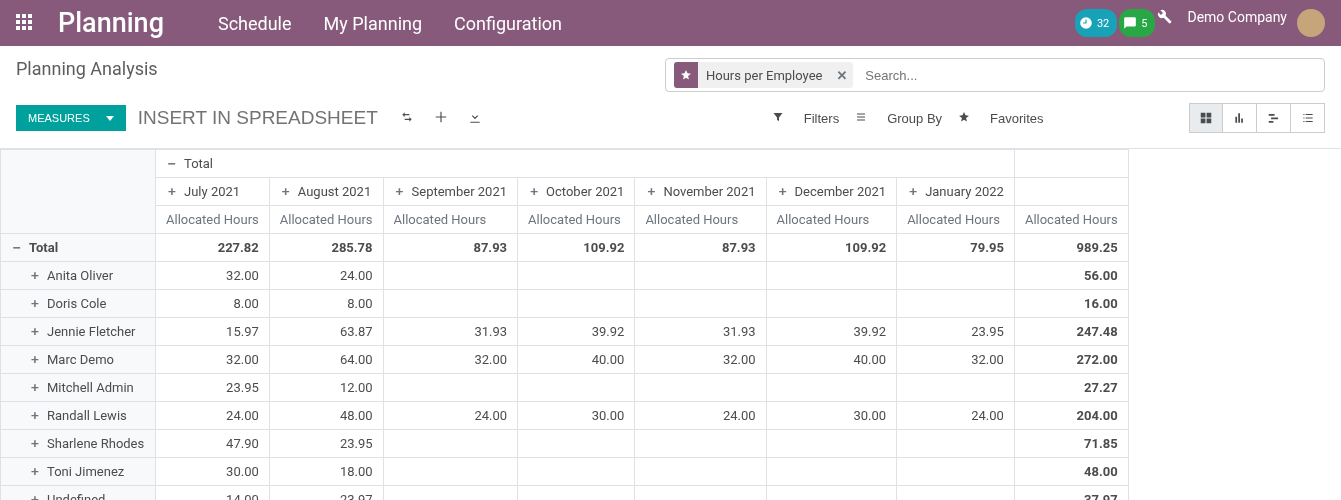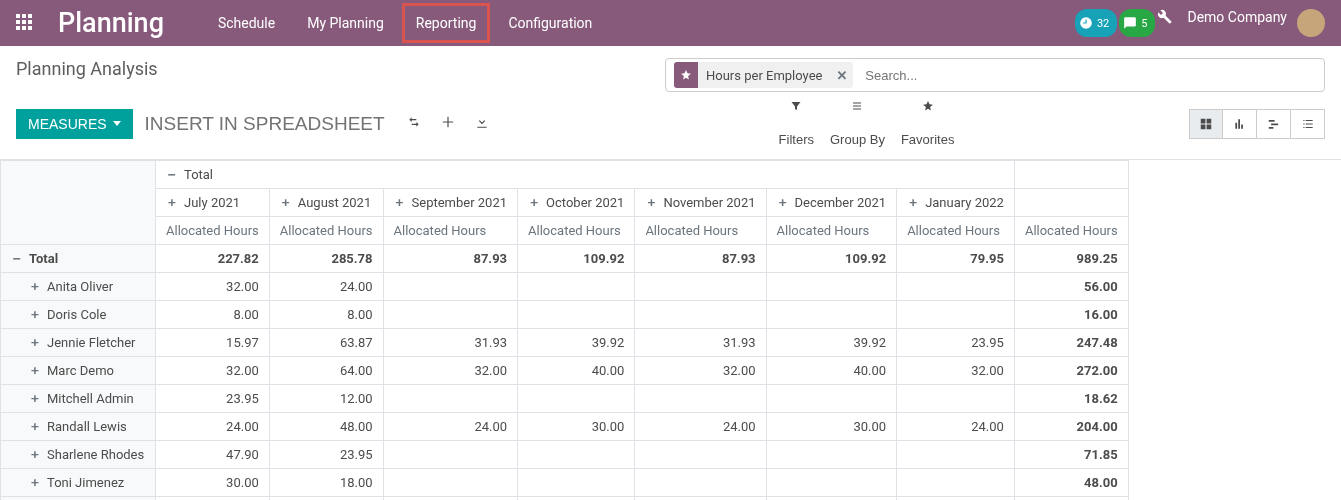--- a/index.html
+++ b/index.html
@@ -2,21 +2,21 @@
 <html><head>
 <meta charset="utf-8">
 <style>
 * { box-sizing: border-box; margin: 0; padding: 0; }
 body { font-family: -apple-system, BlinkMacSystemFont, "Segoe UI", Roboto, "Helvetica Neue", Arial, sans-serif; font-size: 13px; color: #4c4c4c; background: #fff; width: 1341px; }
 .navbar { background: #875a7b; height: 46px; display: flex; align-items: center; padding: 0 16px; color: #fff; }
 .apps-icon { width: 18px; height: 18px; display: grid; grid-template-columns: repeat(3, 4px); grid-template-rows: repeat(3, 4px); gap: 2px; margin-right: 24px; cursor: pointer; }
 .apps-icon span { background: #fff; width: 4px; height: 4px; }
 .brand { font-size: 27px; font-weight: 500; margin-right: 40px; }
 .nav-menu { display: flex; gap: 4px; }
-.nav-item { padding: 12px 14px; color: #fff; font-size: 14px; cursor: pointer; }
+.nav-item { padding: 12px 14px; color: #fff; font-size: 18px; cursor: pointer; }
 .nav-item.highlighted { border: 3px solid #d9534f; padding: 9px 11px; }
 .nav-spacer { flex: 1; }
 .nav-right { display: flex; gap: 2px; }
 .badge-pill { display: inline-flex; align-items: center; border-radius: 12px; padding: 2px 8px 2px 4px; font-size: 11px; color: #fff; gap: 4px; cursor: pointer; }
 .badge-pill.teal { background: #17a2b8; }
 .badge-pill.green { background: #28a745; }
 .badge-pill svg { width: 14px; height: 14px; fill: #fff; }
 .tool-icon { width: 16px; height: 16px; fill: #fff; cursor: pointer; }
 .company { font-size: 14px; margin-left: 12px; }
 .avatar { width: 28px; height: 28px; border-radius: 50%; background: #c7a57b; margin-left: 8px; cursor: pointer; }
@@ -25,26 +25,26 @@
 .page-title { font-size: 18px; color: #5d5d5d; }
 .search-area { margin-left: auto; display: flex; align-items: center; border: 1px solid #ccc; border-radius: 4px; height: 34px; min-width: 660px; padding-left: 4px; }
 .facet { display: flex; align-items: center; height: 26px; background: #f0f0f0; border-radius: 3px; overflow: hidden; margin: 0 4px; text-align: center; }
 .facet-star { background: #875a7b; width: 24px; height: 26px; display: flex; align-items: center; justify-content: center; }
 .facet-star svg { fill: #fff; width: 12px; height: 12px; }
 .facet-label { padding: 0 8px; color: #4c4c4c; }
 .facet-close { padding: 0 6px; color: #6c757d; cursor: pointer; font-weight: bold; }
 .search-input { border: none; outline: none; flex: 1; padding: 0 8px; font-size: 13px; }
 
 .action-bar { display: flex; align-items: center; padding: 8px 16px 12px 16px; border-bottom: 1px solid #dee2e6; }
-.btn-measures { background: #00a09d; color: #fff; border: none; padding: 7px 12px; font-size: 14px; display: flex; align-items: center; gap: 6px; cursor: pointer; }
+.btn-measures { background: #00a09d; color: #fff; border: none; padding: 7px 12px; font-size: 11px; display: flex; align-items: center; gap: 16px; cursor: pointer; }
 .btn-link-teal { color: #737373; background: none; border: none; padding: 7px 12px; font-size: 19px; cursor: pointer; font-weight: 500; }
 .icon-btn { background: none; border: none; padding: 6px 10px; cursor: pointer; color: #4c4c4c; }
 .icon-btn svg { width: 14px; height: 14px; fill: #4c4c4c; }
 .filter-group { display: flex; gap: 16px; margin-left: 280px; }
-.filter-btn { background: none; border: none; color: #4c4c4c; font-size: 13px; display: flex; align-items: center; gap: 20px; cursor: pointer; flex-direction: column; }
+.filter-btn { background: none; border: none; color: #4c4c4c; font-size: 13px; display: flex; gap: 20px; cursor: pointer; }
 .filter-btn svg { width: 12px; height: 12px; fill: #4c4c4c; }
 .view-switcher { margin-left: auto; display: flex; }
 .view-btn { width: 34px; height: 30px; border: 1px solid #ccc; background: #fff; display: flex; align-items: center; justify-content: center; cursor: pointer; }
 .view-btn.active { background: #e9ecef; }
 .view-btn svg { width: 14px; height: 14px; fill: #4c4c4c; }
 .view-btn + .view-btn { border-left: none; }
 
 .pivot-wrap { overflow: auto; }
 table.pivot { border-collapse: collapse; }
 table.pivot th, table.pivot td { border: 1px solid #dee2e6; padding: 6px 10px; font-size: 13px; white-space: nowrap; }
@@ -71,21 +71,20 @@
       <span></span>
       <span></span>
       <span></span>
       <span></span>
       <span></span>
   </div>
   <div class="brand">Planning</div>
   <div class="nav-menu" id="nav-menu">
       <div class="nav-item">Schedule</div>
       <div class="nav-item">My Planning</div>
-      <div class="nav-item highlighted">Reporting</div>
       <div class="nav-item">Configuration</div>
     </div>
   <div class="nav-spacer"></div>
   <div class="nav-right">
     <span class="badge-pill teal">
       <svg viewBox="0 0 24 24">
           <path d="M12 2a10 10 0 1 0 10 10A10 10 0 0 0 12 2zm1 11H7v-2h4V6h2z"></path>
         </svg>
       <span>32</span>
     </span>
@@ -267,21 +266,21 @@
         </tr>
         <tr>
           <th class="row-header indent-1"><span class="toggle">+</span>Mitchell Admin</th>
           <td class="num">23.95</td>
           <td class="num">12.00</td>
           <td class="num"></td>
           <td class="num"></td>
           <td class="num"></td>
           <td class="num"></td>
           <td class="num"></td>
-          <td class="num total-col">18.62</td>
+          <td class="num total-col">27.27</td>
         </tr>
         <tr>
           <th class="row-header indent-1"><span class="toggle">+</span>Randall Lewis</th>
           <td class="num">24.00</td>
           <td class="num">48.00</td>
           <td class="num">24.00</td>
           <td class="num">30.00</td>
           <td class="num">24.00</td>
           <td class="num">30.00</td>
           <td class="num">24.00</td>

